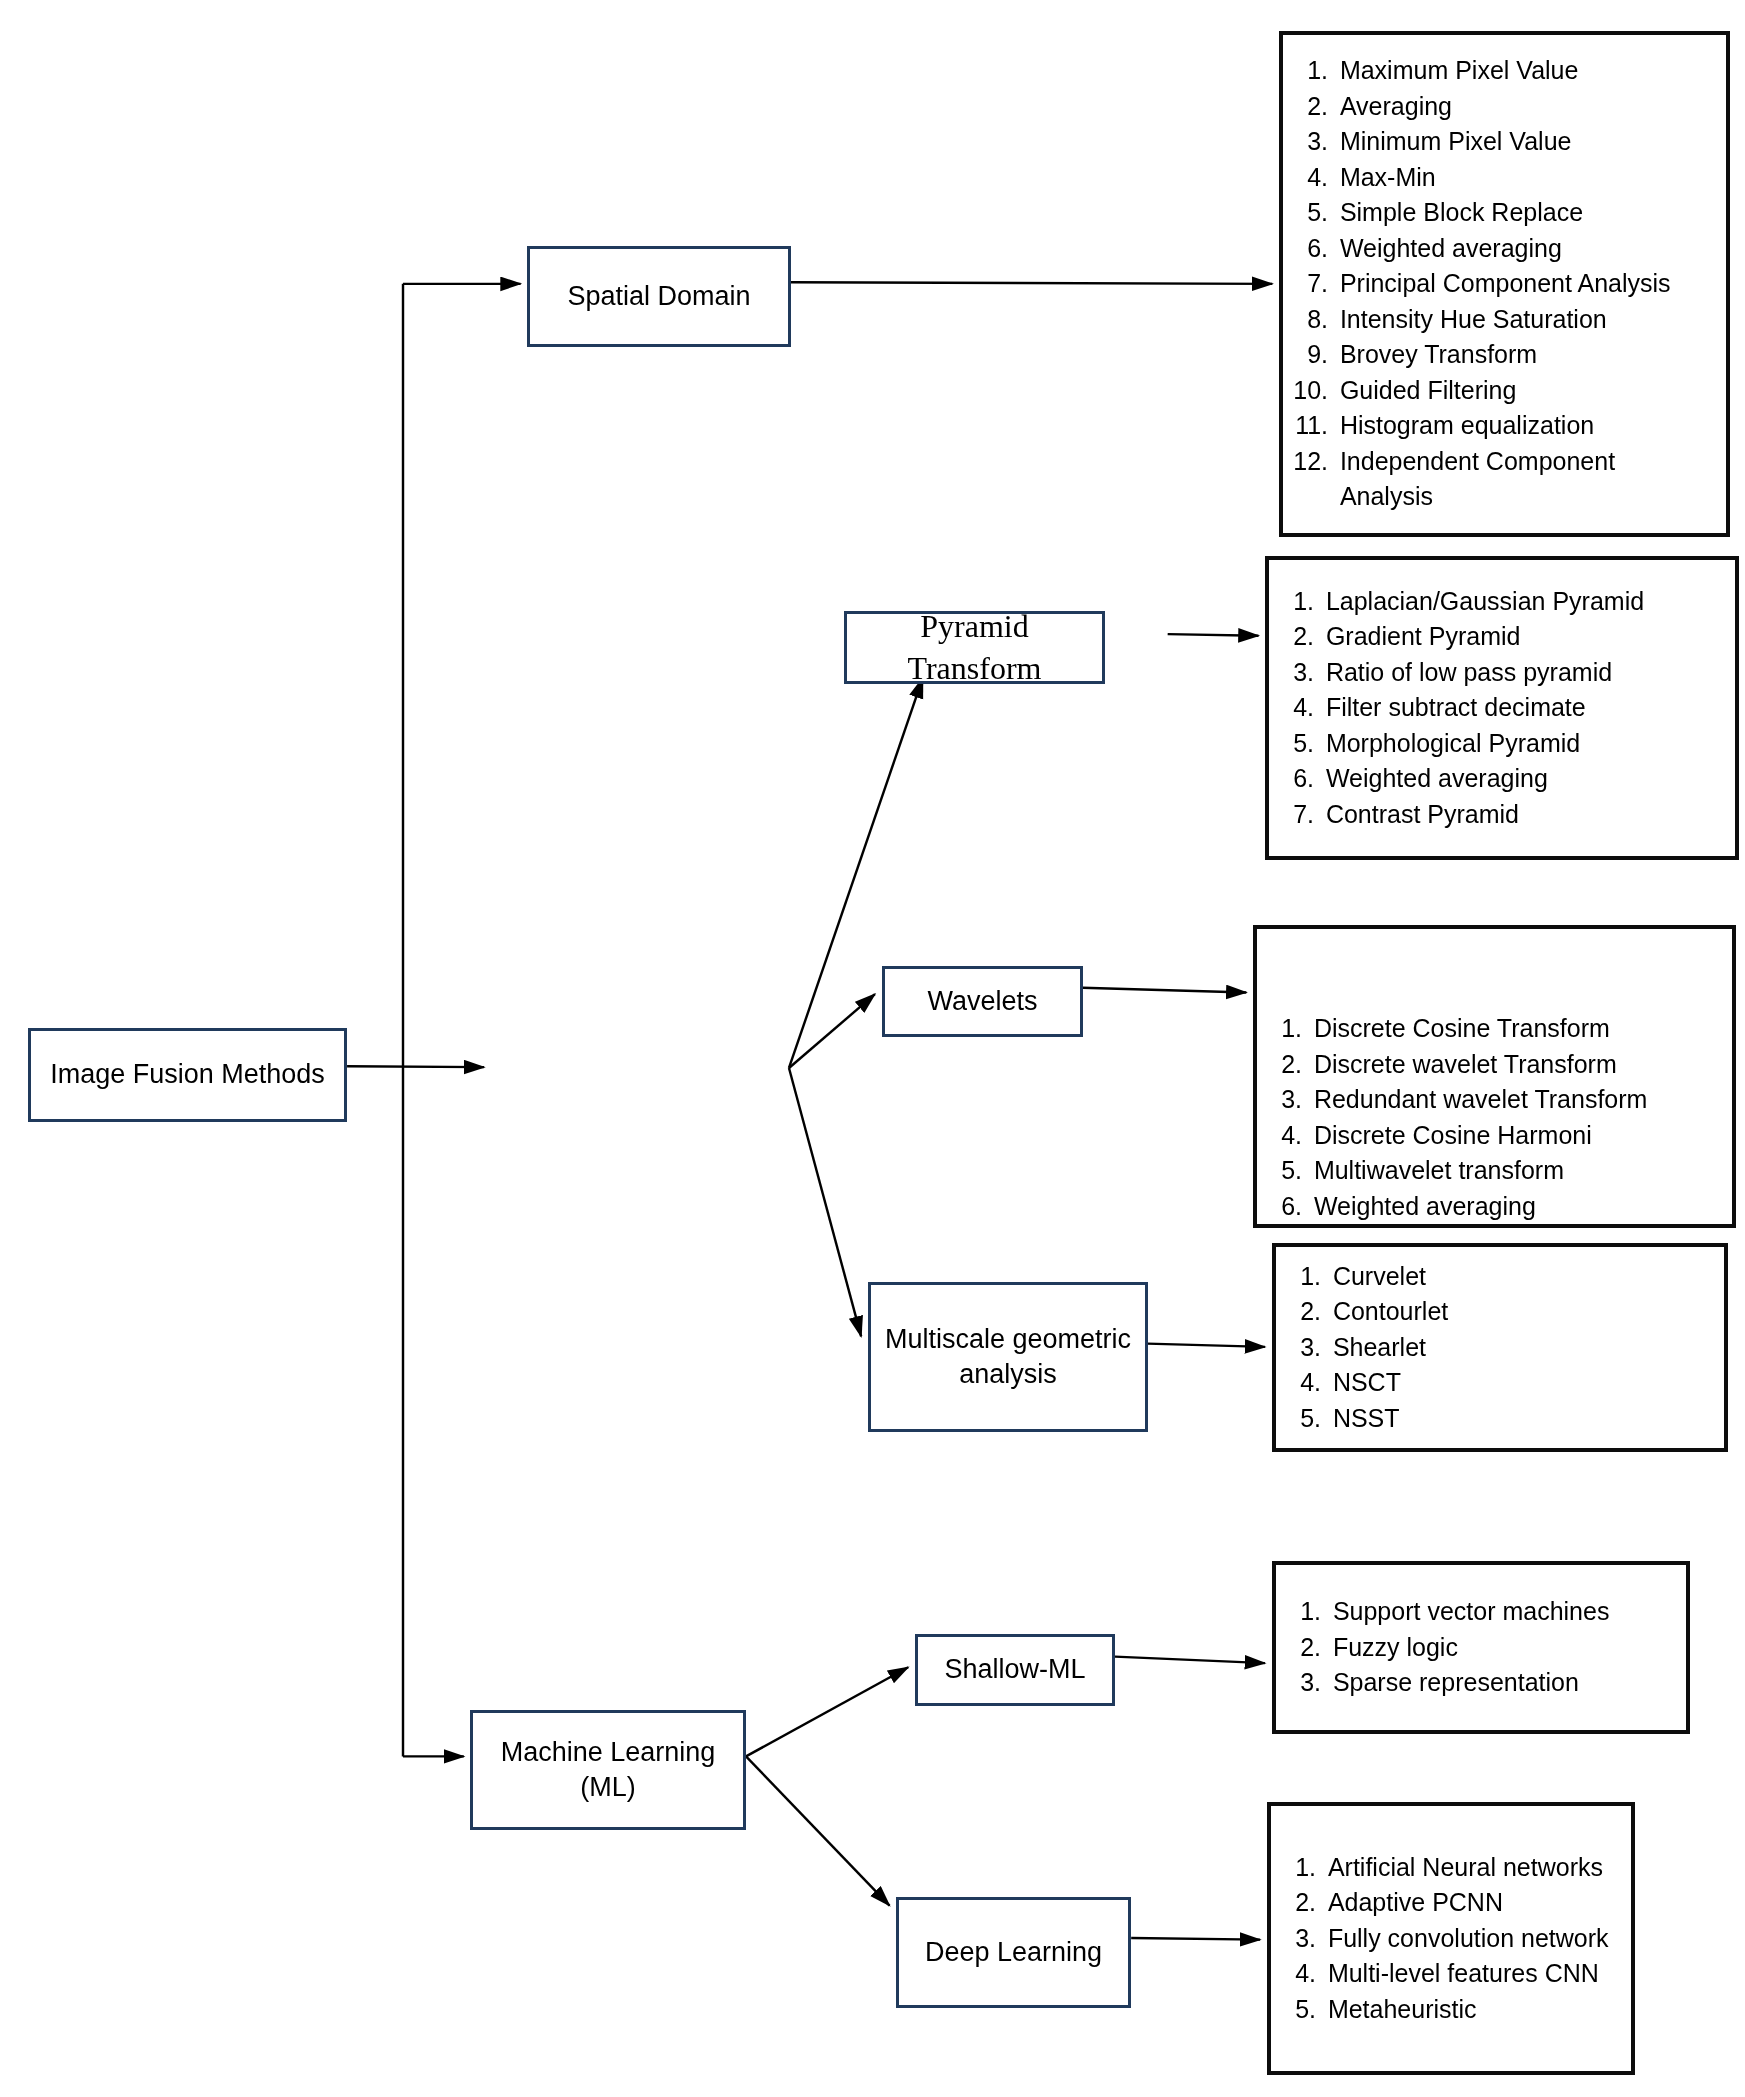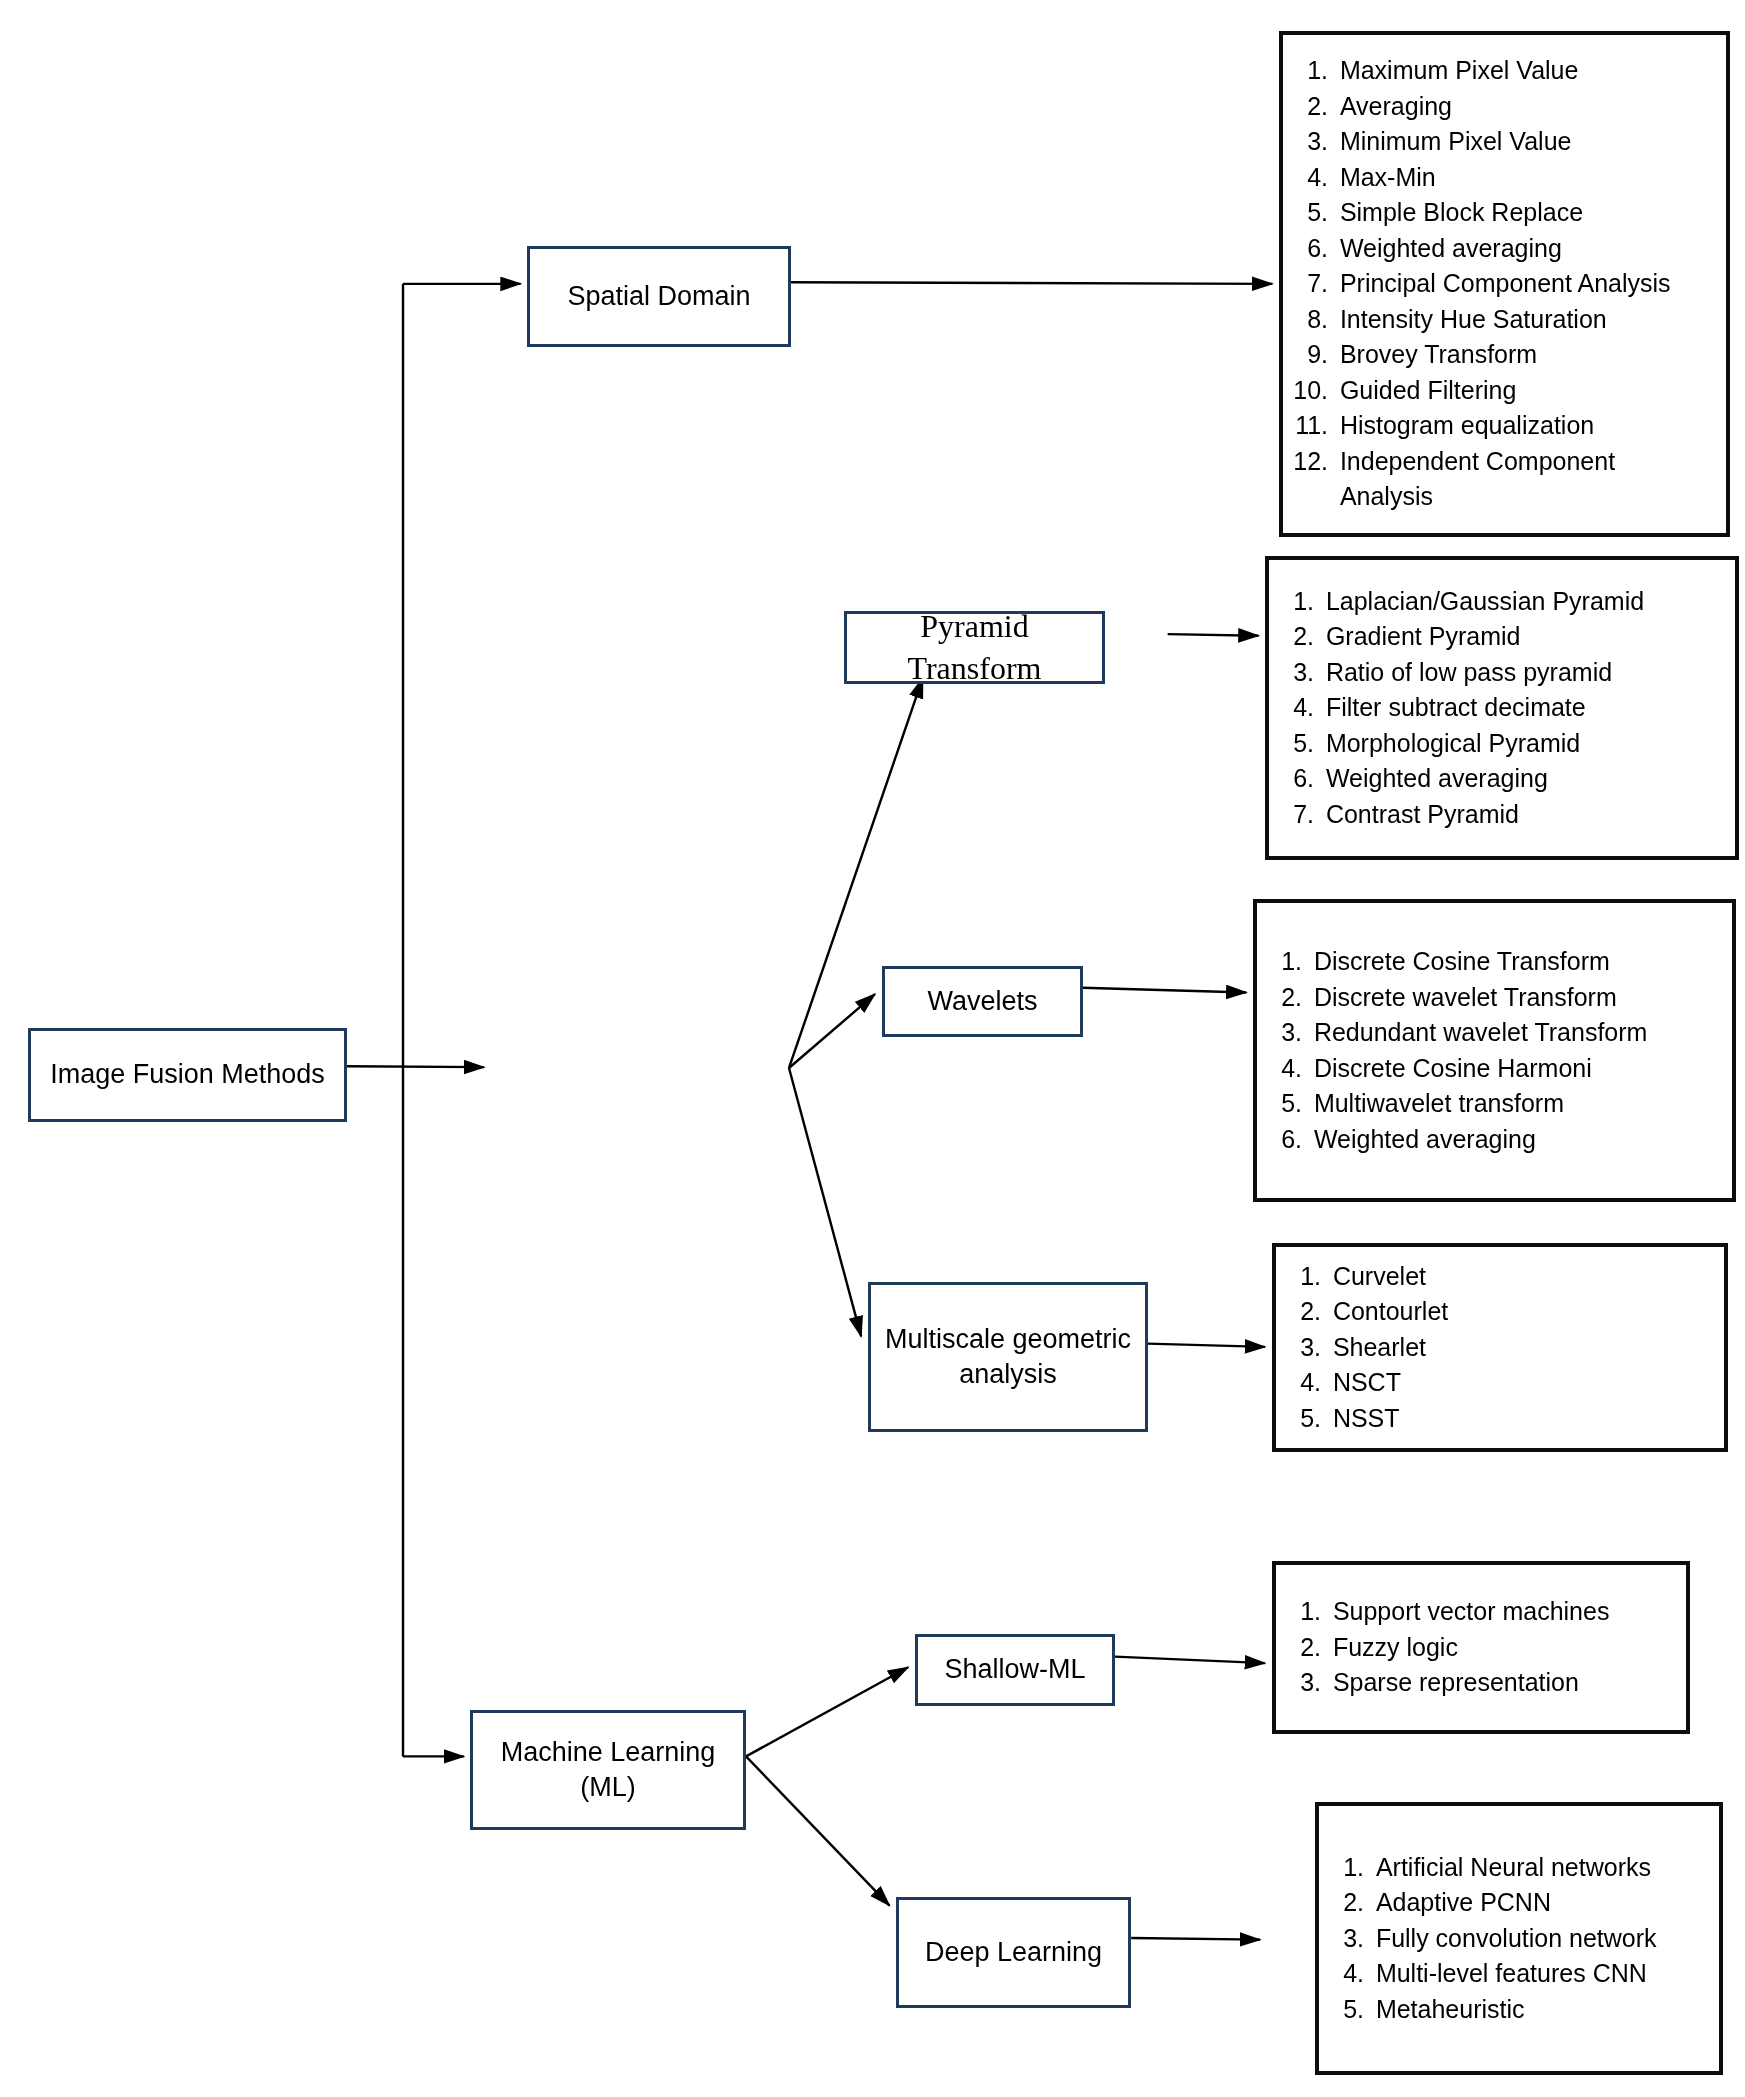--- a/index.html
+++ b/index.html
@@ -113,21 +113,21 @@
         <li>Laplacian/Gaussian Pyramid</li>
         <li>Gradient Pyramid</li>
         <li>Ratio of low pass pyramid</li>
         <li>Filter subtract decimate</li>
         <li>Morphological Pyramid</li>
         <li>Weighted averaging</li>
         <li>Contrast Pyramid</li>
       </ol>
   </div>
 
-  <div class="listbox" style="left:1253px;top:899px;width:483px;height:303px;">
+  <div class="listbox" style="left:1253px;top:925px;width:483px;height:303px;justify-content:flex-end;">
     <ol>
         <li>Discrete Cosine Transform</li>
         <li>Discrete wavelet Transform</li>
         <li>Redundant wavelet Transform</li>
         <li>Discrete Cosine Harmoni</li>
         <li>Multiwavelet transform</li>
         <li>Weighted averaging</li>
       </ol>
   </div>
 
@@ -142,21 +142,21 @@
   </div>
 
   <div class="listbox" style="left:1272px;top:1561px;width:418px;height:173px;">
     <ol>
         <li>Support vector machines</li>
         <li>Fuzzy logic</li>
         <li>Sparse representation</li>
       </ol>
   </div>
 
-  <div class="listbox" style="left:1267px;top:1802px;width:408px;height:273px;margin-left:48px;">
+  <div class="listbox" style="left:1267px;top:1802px;width:368px;height:273px;">
     <ol>
         <li>Artificial Neural networks</li>
         <li>Adaptive PCNN</li>
         <li>Fully convolution network</li>
         <li>Multi-level features CNN</li>
         <li>Metaheuristic</li>
       </ol>
   </div>
 
 </div>

